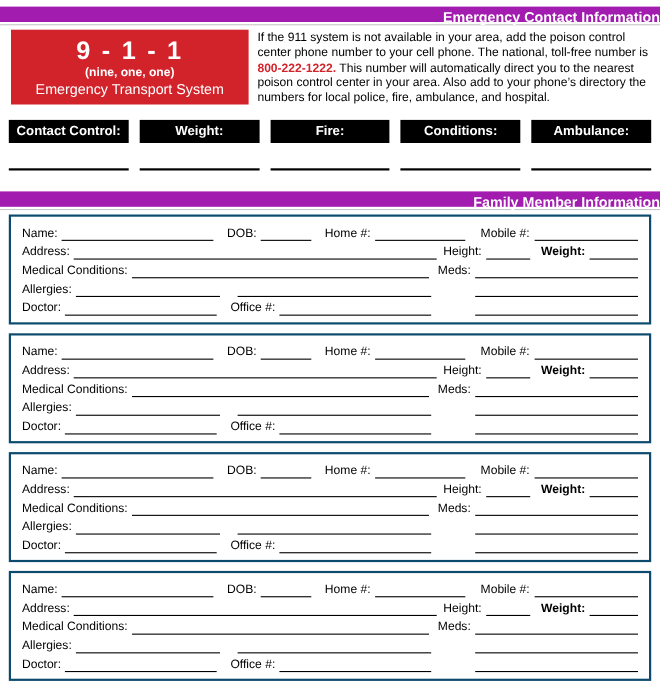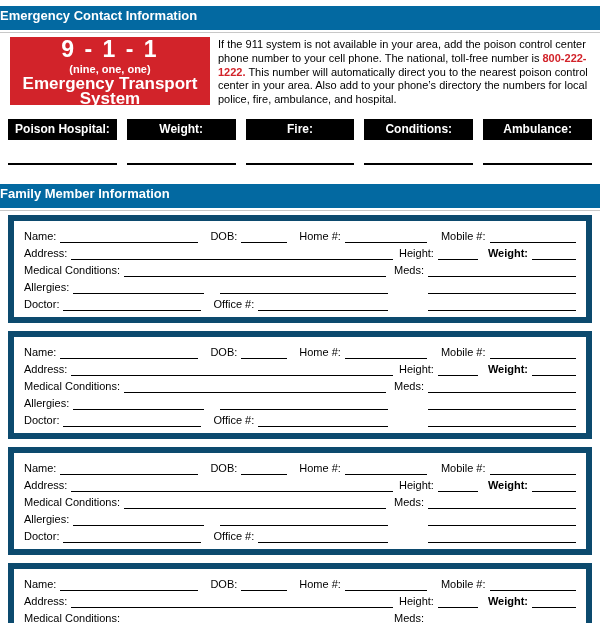--- a/index.html
+++ b/index.html
@@ -3,55 +3,55 @@
 <meta charset="utf-8">
 <style>
   * { box-sizing: border-box; }
   html, body { margin: 0; padding: 0; }
   body {
     width: 600px; height: 623px; overflow: hidden;
     background: #ffffff; color: #000000;
     font-family: "Liberation Sans", sans-serif;
   }
   .banner {
-    background: #0369a1; color: #ffffff;
+    background: #a21caf; color: #ffffff;
     font-weight: bold; font-size: 13px;
-    text-align: left; height: 24px; line-height: 19px;
+    text-align: right; height: 14px; line-height: 19px;
   }
   .banner-top { margin-top: 6px; }
   .banner-family { margin-top: 19px; }
   .shadow-rule { height: 1px; background: #c8c8c8; margin-top: 2px; }
 
   
   .hero { display: flex; padding: 0 10px; margin-top: 4px; }
   .badge {
-    width: 200px; height: 68px; background: #d2232a; color: #ffffff;
+    width: 216px; height: 68px; background: #d2232a; color: #ffffff;
     display: flex; flex-direction: column; justify-content: center;
     text-align: center; flex-shrink: 0;
   }
   .badge-number { font-size: 23px; font-weight: bold; letter-spacing: 2px; line-height: 24px; }
   .badge-phonetic { font-size: 11px; font-weight: bold; line-height: 13px; margin-top: 2px; }
-  .badge-caption { font-size: 17px; font-weight: bold; line-height: 15px; }
+  .badge-caption { font-size: 13px; font-weight: normal; line-height: 15px; }
   .para { flex: 1; padding-left: 8px; font-size: 11px; line-height: 13.8px; padding-top: 1px; }
   .phone { color: #d2232a; font-weight: bold; }
 
   
   .contacts-row { display: flex; gap: 10px; padding: 0 8px; margin-top: 12px; }
   .contact-box {
     flex: 1; background: #000000; color: #ffffff;
     font-weight: bold; font-size: 12px; text-align: center;
     height: 21px; line-height: 21px;
   }
   .contact-lines { display: flex; gap: 10px; padding: 0 8px; margin-top: 23px; }
   .contact-line { flex: 1; height: 0; border-bottom: 2px solid #000000; }
 
   
   #member-blocks { }
   .member-block {
-    border: 6px solid #0c4a6e;
+    border: 2px solid #0c4a6e;
     margin: 8px 8px 0 8px;
     padding: 5px 10px 6px 10px;
   }
   .member-block:first-child { margin-top: 4px; }
   .frow {
     display: flex; align-items: flex-end;
     height: 17px; font-size: 11px; white-space: nowrap;
   }
   .lbl { line-height: 14px; }
   .bl { border-bottom: 1px solid #000000; height: 13px; margin-left: 4px; flex-shrink: 0; }
@@ -72,21 +72,21 @@
 <div class="hero">
   <div class="badge">
     <div class="badge-number">9 - 1 - 1</div>
     <div class="badge-phonetic">(nine, one, one)</div>
     <div class="badge-caption">Emergency Transport System</div>
   </div>
   <div class="para"><span>If the 911 system is not available in your area, add the poison control center phone number to your cell phone. The national, toll-free number is </span><span class="phone">800-222-1222.</span><span> This number will automatically direct you to the nearest poison control center in your area. Also add to your phone’s directory the numbers for local police, fire, ambulance, and hospital.</span></div>
 </div>
 
 <div class="contacts-row">
-  <div class="contact-box">Poison Hospital:</div>
+  <div class="contact-box">Contact Control:</div>
   <div class="contact-box">Weight:</div>
   <div class="contact-box">Fire:</div>
   <div class="contact-box">Conditions:</div>
   <div class="contact-box">Ambulance:</div>
 </div>
 <div class="contact-lines">
   <div class="contact-line"></div>
   <div class="contact-line"></div>
   <div class="contact-line"></div>
   <div class="contact-line"></div>

